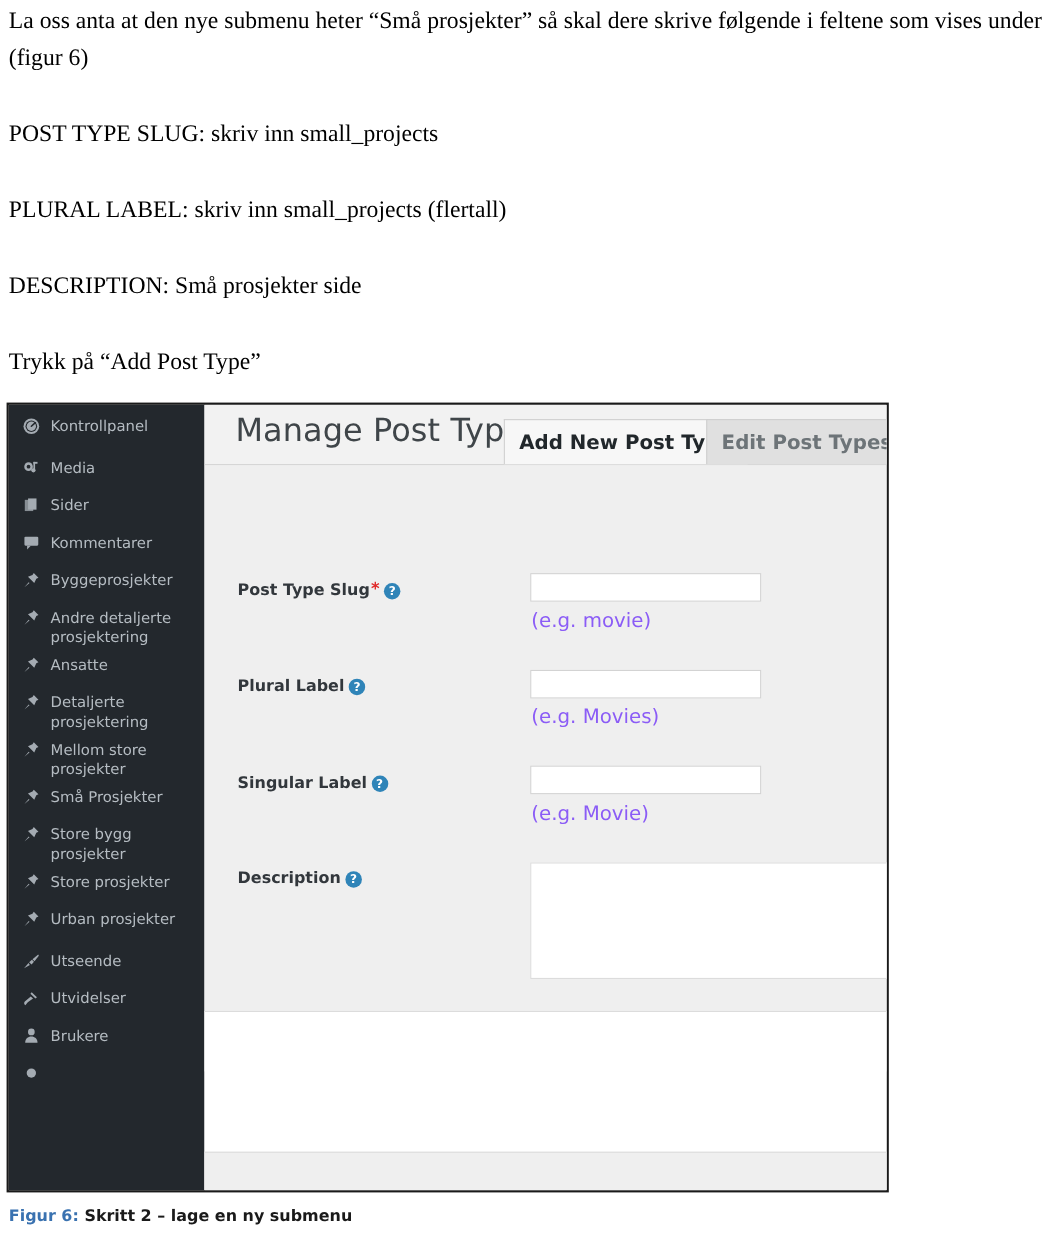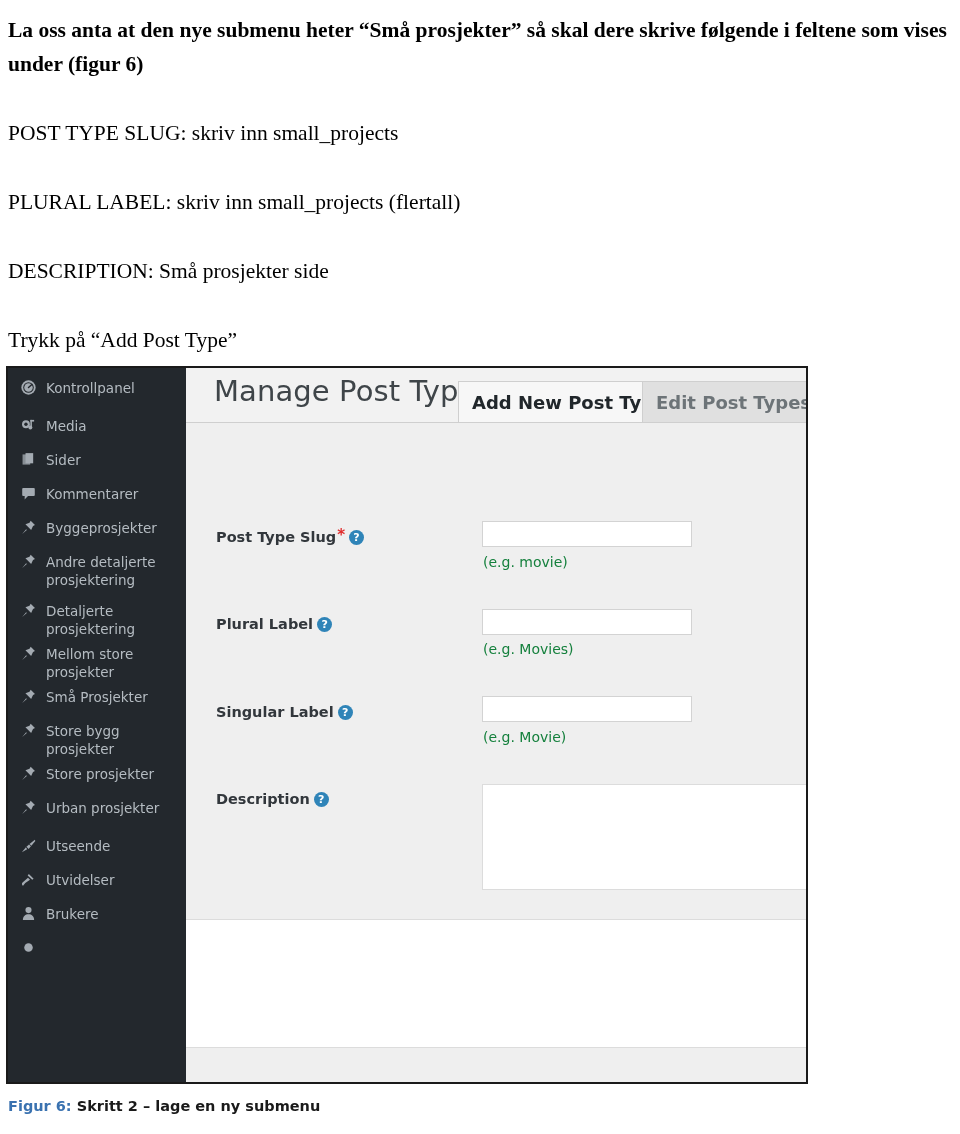--- a/index.html
+++ b/index.html
@@ -22,21 +22,21 @@
     top: 0px;
     width: 952px;
   }
   .para {
     font-family: "Liberation Serif", "DejaVu Serif", serif;
     font-size: 21.5px;
     line-height: 34px;
     color: #000000;
     margin: 0;
   }
-  .para.intro { margin-top: 13px; font-weight: bold; }
+  .para.intro { margin-top: 1px; }
   .para.spaced { margin-top: 35px; }
 
   
   .shot {
     position: absolute;
     left: 6px;
     top: 366px;
     width: 802px;
     height: 718px;
     border: 2px solid #1a1a1a;
@@ -168,22 +168,22 @@
   }
   .txt-input {
     position: absolute;
     height: 26px;
     background: #ffffff;
     border: 1px solid #d3d3d3;
     box-sizing: border-box;
   }
   .hint {
     position: absolute;
-    font-size: 14px;
-    color: #15803d;
+    font-size: 18px;
+    color: #8b5cf6;
     white-space: nowrap;
   }
   .txt-area {
     position: absolute;
     background: #ffffff;
     border: 1px solid #dcdcdc;
     box-sizing: border-box;
   }
   .primary-btn {
     position: absolute;
@@ -321,20 +321,31 @@
               <path d="M7.2 12.2 L2.6 17.6 L8 13 Z"></path>
             </g>
           </svg>
       </span>
       <span class="lbl">Andre detaljerte
 prosjektering</span>
     </div>
 
     <div class="gap-xs"></div>
 
+    <div class="wp-menu-item">
+      <span class="ico">
+        <svg width="17" height="17" viewBox="0 0 20 20">
+            <g fill="#a4abb2">
+              <path d="M12.6 2.2 L17.6 7.2 L15.3 8.3 L13.1 13 L6.4 6.3 L11.2 4.3 Z"></path>
+              <path d="M7.2 12.2 L2.6 17.6 L8 13 Z"></path>
+            </g>
+          </svg>
+      </span>
+      <span class="lbl">Ansatte</span>
+    </div>
 
     <div class="gap-xs"></div>
 
     <div class="wp-menu-item">
       <span class="ico">
         <svg width="17" height="17" viewBox="0 0 20 20">
             <g fill="#a4abb2">
               <path d="M12.6 2.2 L17.6 7.2 L15.3 8.3 L13.1 13 L6.4 6.3 L11.2 4.3 Z"></path>
               <path d="M7.2 12.2 L2.6 17.6 L8 13 Z"></path>
             </g>

